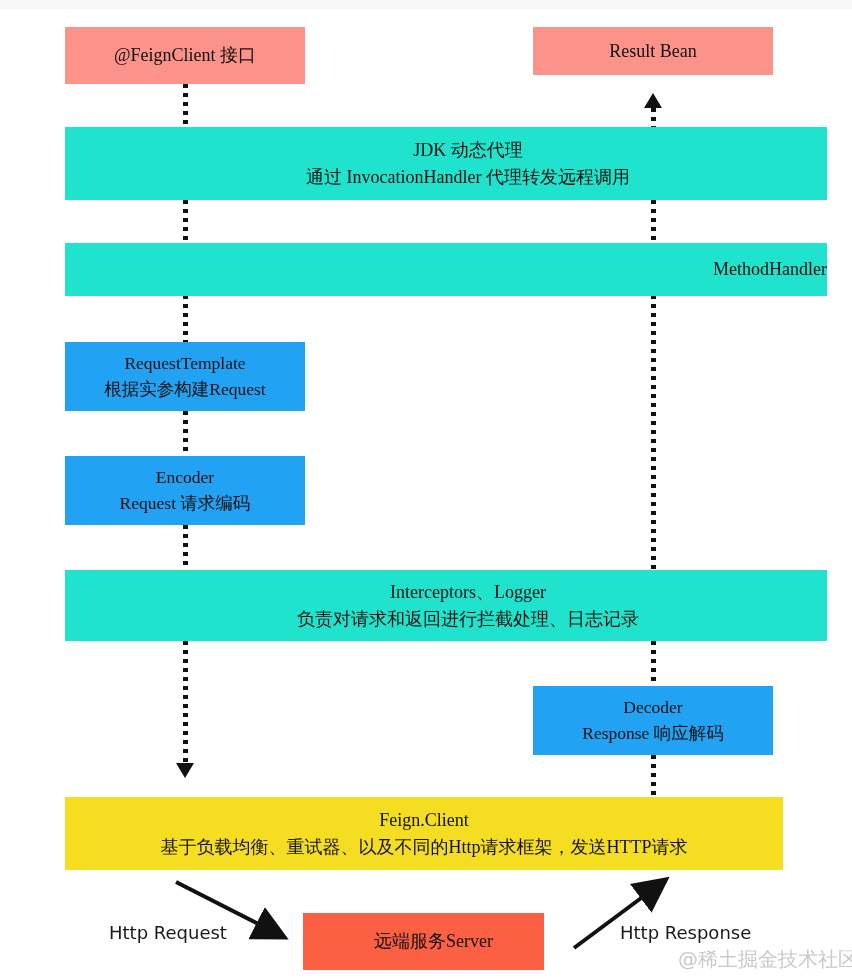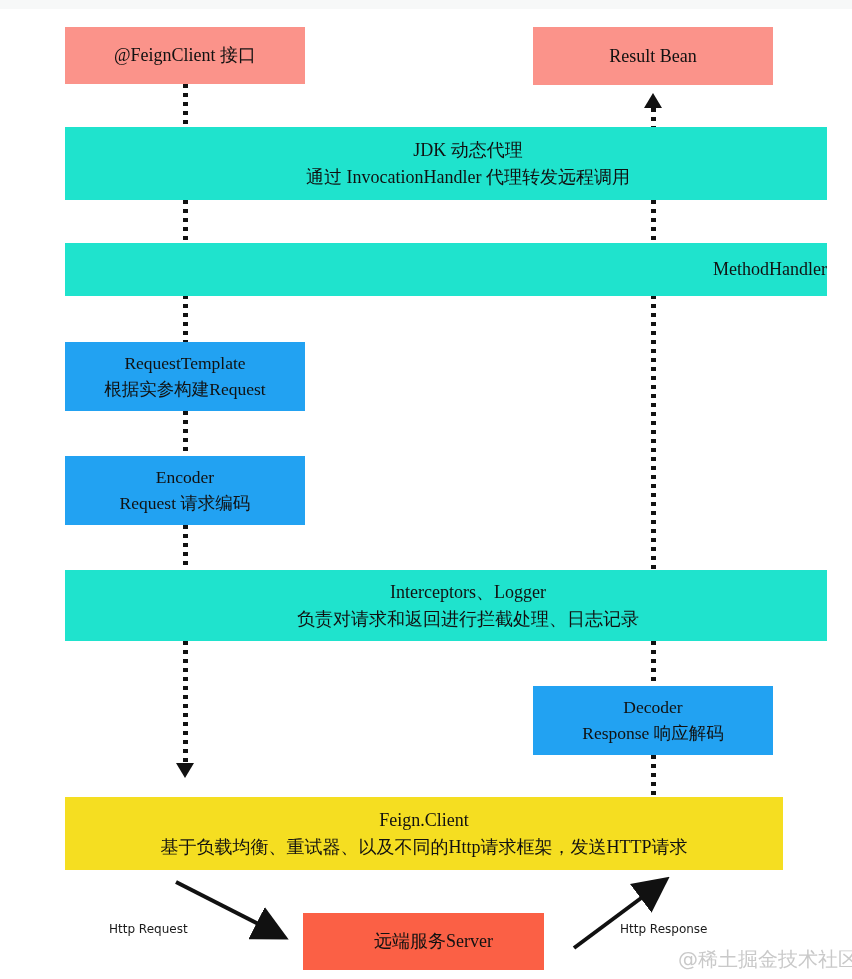--- a/index.html
+++ b/index.html
@@ -70,21 +70,21 @@
     border-bottom: 15px solid #111;
   }
   .arrow-down {
     border-left: 9px solid transparent;
     border-right: 9px solid transparent;
     border-top: 15px solid #111;
   }
   .label {
     position: absolute;
     font-family: "DejaVu Sans", "Liberation Sans", sans-serif;
-    font-size: 12px;
+    font-size: 18px;
     color: #1a1a1a;
     white-space: nowrap;
     z-index: 6;
   }
   .watermark {
     position: absolute;
     font-family: "DejaVu Sans", "Liberation Sans", sans-serif;
     font-size: 20px;
     color: #c9c9c9;
     white-space: nowrap;
@@ -111,21 +111,21 @@
   <div class="arrowhead arrow-up" style="left:644px; top:93px;"></div>
   <div class="dotline" style="left:651px; top:200px; height:44px;"></div>
   <div class="dotline" style="left:651px; top:295px; height:275px;"></div>
   <div class="dotline" style="left:651px; top:641px; height:45px;"></div>
   <div class="dotline" style="left:651px; top:755px; height:42px;"></div>
 
   <div class="box pink f18" style="left:65px; top:27px; width:240px; height:57px;">
     <span class="l1">@FeignClient 接口</span>
   </div>
 
-  <div class="box pink f18" style="left:533px; top:27px; width:240px; height:58px;">
+  <div class="box pink f18" style="left:533px; top:27px; width:240px; height:48px;">
     <span class="l1">Result Bean</span>
   </div>
 
   <div class="box teal f18" style="left:65px; top:127px; width:718px; height:73px;">
     <span class="l1">JDK 动态代理</span>
     <span class="l2">通过 InvocationHandler 代理转发远程调用</span>
   </div>
 
   <div class="box teal f18" style="left:65px; top:243px; width:718px; height:53px;align-items:flex-end;">
     <span class="l1">MethodHandler</span>

